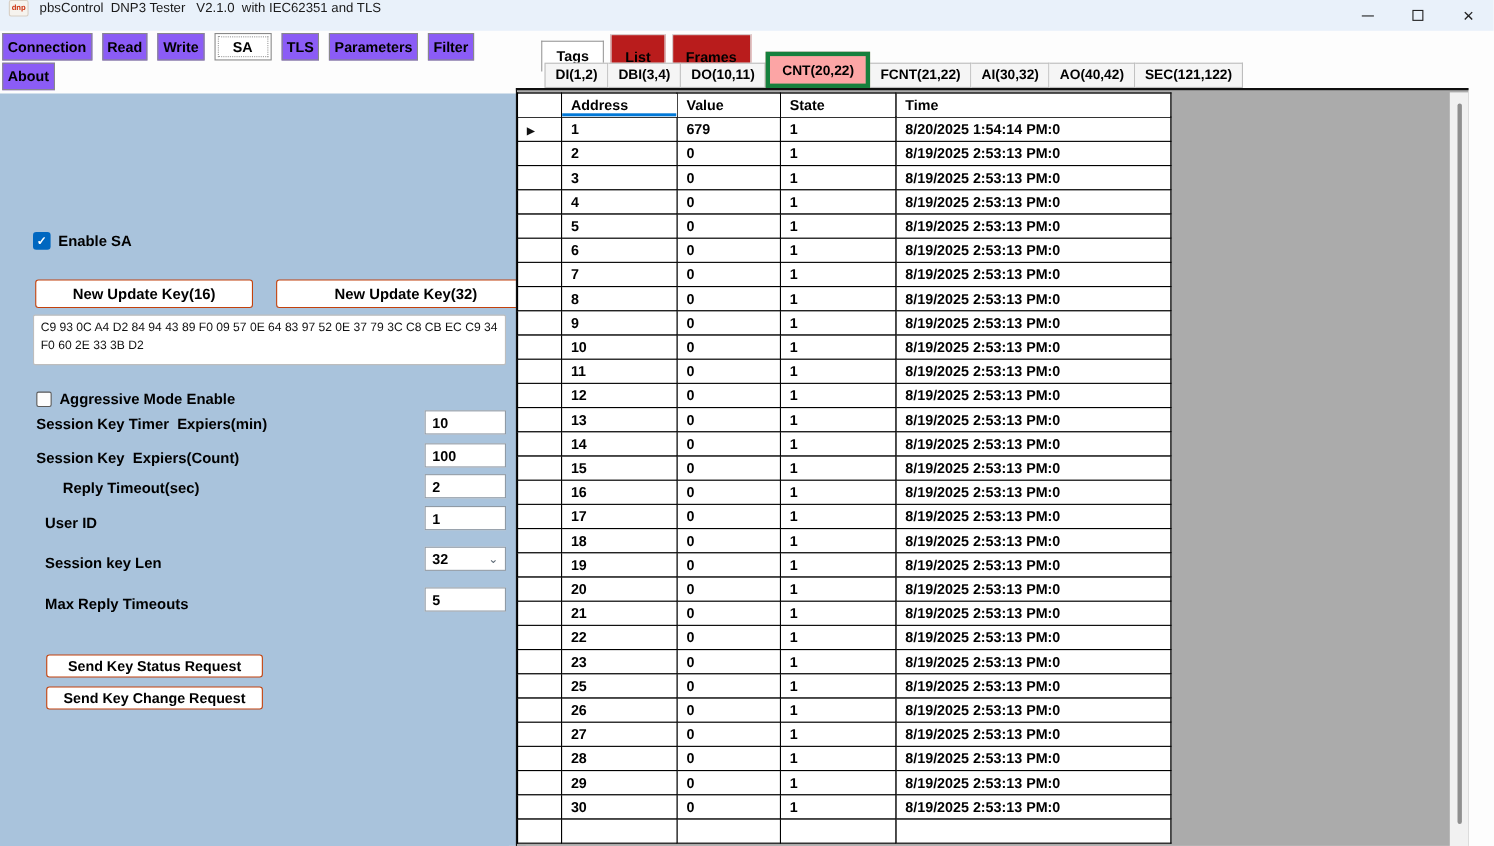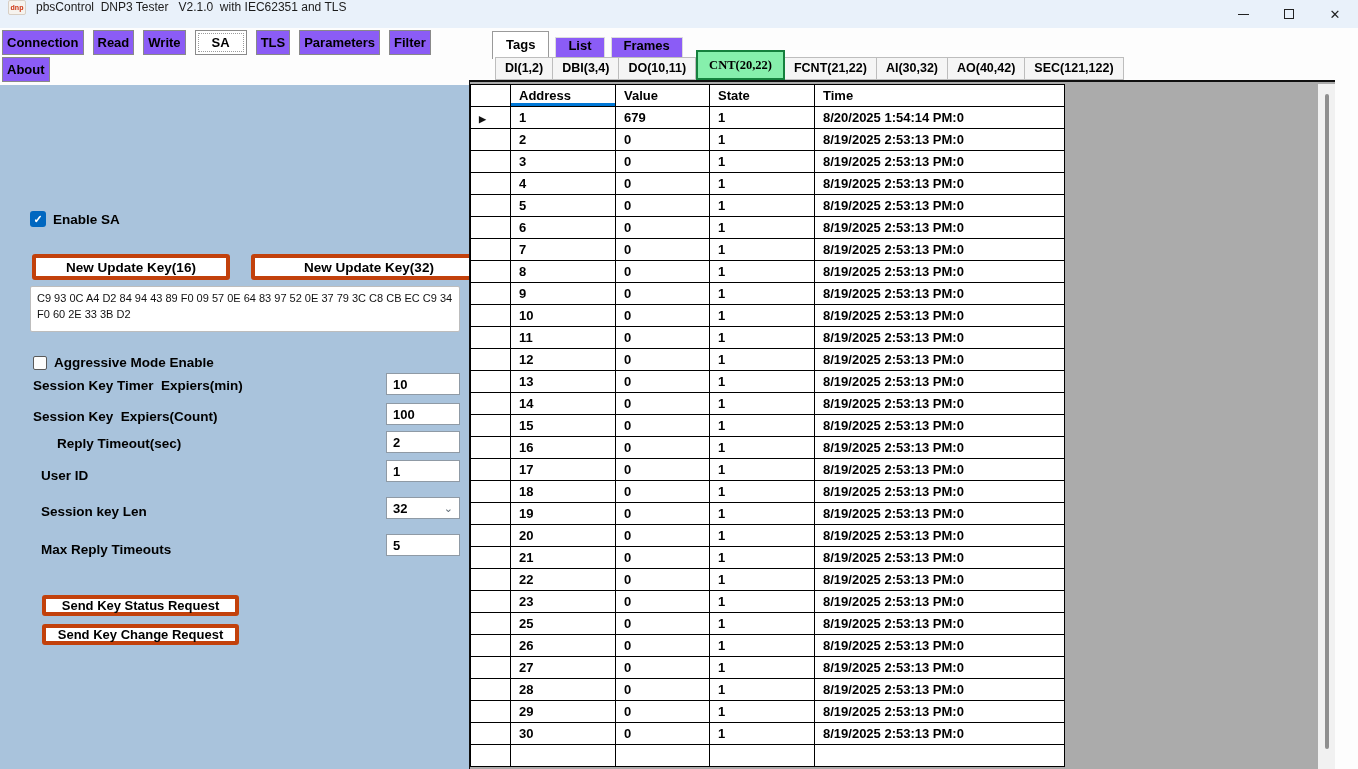--- a/index.html
+++ b/index.html
@@ -22,41 +22,41 @@
 
   
   .toolbar-row1 { position:absolute; left:2px; top:30px; display:flex; gap:9px; }
   .toolbar-row2 { position:absolute; left:2px; top:57px; }
   .tb-btn { height:25px; padding:0 4px; background:#8b5cf6; border:1px solid #898989;
     font-size:13px; font-weight:700; color:#000; display:flex; align-items:center; }
   .tb-btn.active { background:#ffffff; outline:1px dotted #9a9a9a; outline-offset:-4px; padding:0 16px; }
 
   
   .main-tabs { position:absolute; left:492px; top:31px; display:flex; align-items:flex-end; }
-  .main-tab { font-size:13px; font-weight:700; color:#000; padding:0 12px 5px;
-    background:#8b5cf6; border:1px solid #dcdcdc; border-bottom:1px solid #c9c9c9; margin-right:6px; }
+  .main-tab { font-size:13px; font-weight:700; color:#000; padding:12px 12px 5px;
+    background:#b91c1c; border:1px solid #dcdcdc; border-bottom:1px solid #c9c9c9; margin-right:6px; }
   .main-tab.active { background:#fff; border:1px solid #9a9a9a; border-bottom:none;
     padding:5px 13px 7px; }
 
   
   .sub-tabs { position:absolute; left:495px; top:56px; display:flex; align-items:flex-end; height:24px; }
   .sub-tab { font-size:12.5px; font-weight:700; color:#000; padding:3px 9px 4px;
     background:#f5f5f5; border:1px solid #bdbdbd; border-left:none; white-space:nowrap; }
   .sub-tab:first-child { border-left:1px solid #bdbdbd; }
-  .sub-tab.active { background:#86efac; border:2px solid #15803d; padding:6px 11px 5px; position:relative; z-index:2;font-family:Liberation Serif, serif; }
+  .sub-tab.active { background:#fca5a5; border:4px solid #15803d; padding:6px 11px 5px; position:relative; z-index:2; }
 
   
   .sa-panel { position:absolute; left:0; top:85px; width:478px; height:684px; background:#a9c3dc; }
   .chk-row { position:absolute; display:flex; align-items:center; }
   .chk { width:16px; height:16px; border-radius:3px; display:flex; align-items:center;
     justify-content:center; }
   .chk.checked { background:#0067c0; color:#fff; font-size:11px; font-weight:700; }
   .chk.unchecked { width:14px; height:14px; background:#fdfdfd; border:1px solid #5a5a5a; border-radius:2px; }
   .chk-label { margin-left:7px; font-size:13.5px; font-weight:700; color:#000; }
-  .panel-btn { position:absolute; background:#fff; border:4px solid #c2410c; border-radius:3px;
+  .panel-btn { position:absolute; background:#fff; border:1px solid #c2410c; border-radius:3px;
     font-size:13.5px; font-weight:700; color:#000; display:flex; align-items:center; justify-content:center; }
   .keybox { position:absolute; left:30px; top:201px; width:430px; height:46px; background:#fff;
     border:1px solid #bdbdbd; border-radius:2px; font-size:11px; font-weight:400; color:#111;
     padding:4px 6px; line-height:1.45; }
   .fld-label { position:absolute; font-size:13.5px; font-weight:700; color:#000; white-space:pre; }
   .fld-input { position:absolute; left:386px; width:74px; height:22px; background:#fff;
     border:1px solid #8f9aa5; font-size:13px; font-weight:700; color:#000;
     display:flex; align-items:center; padding-left:6px; }
   .fld-select { justify-content:space-between; padding-right:6px; }
   .chev { font-size:11px; color:#5f6b76; font-weight:400; }

